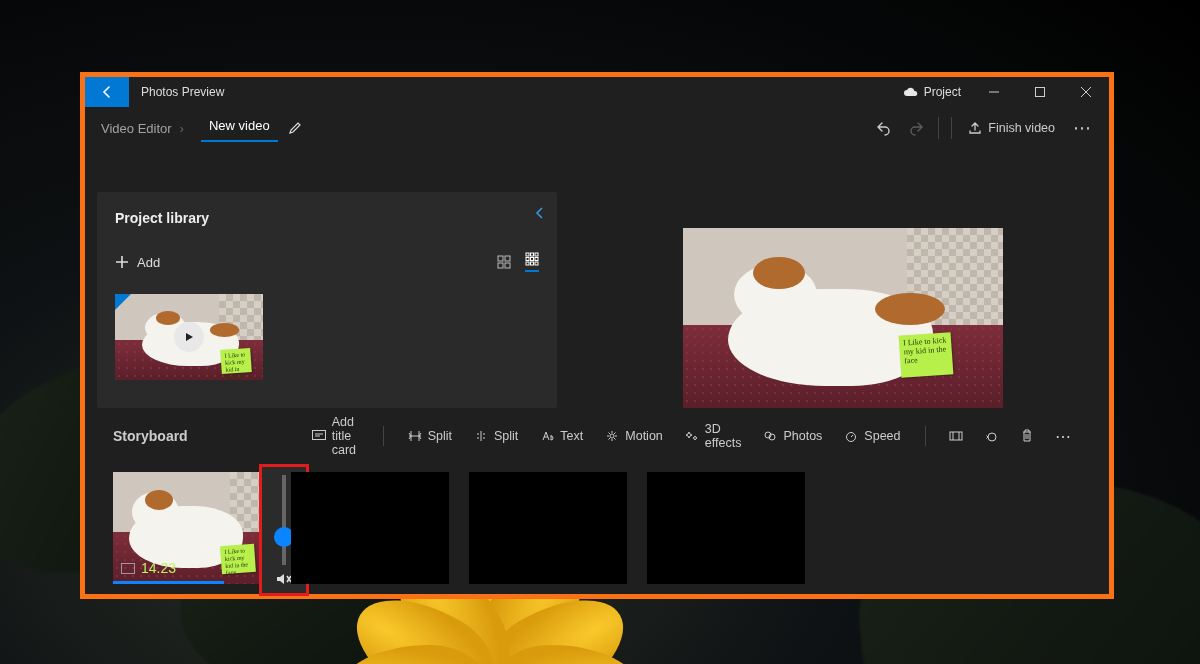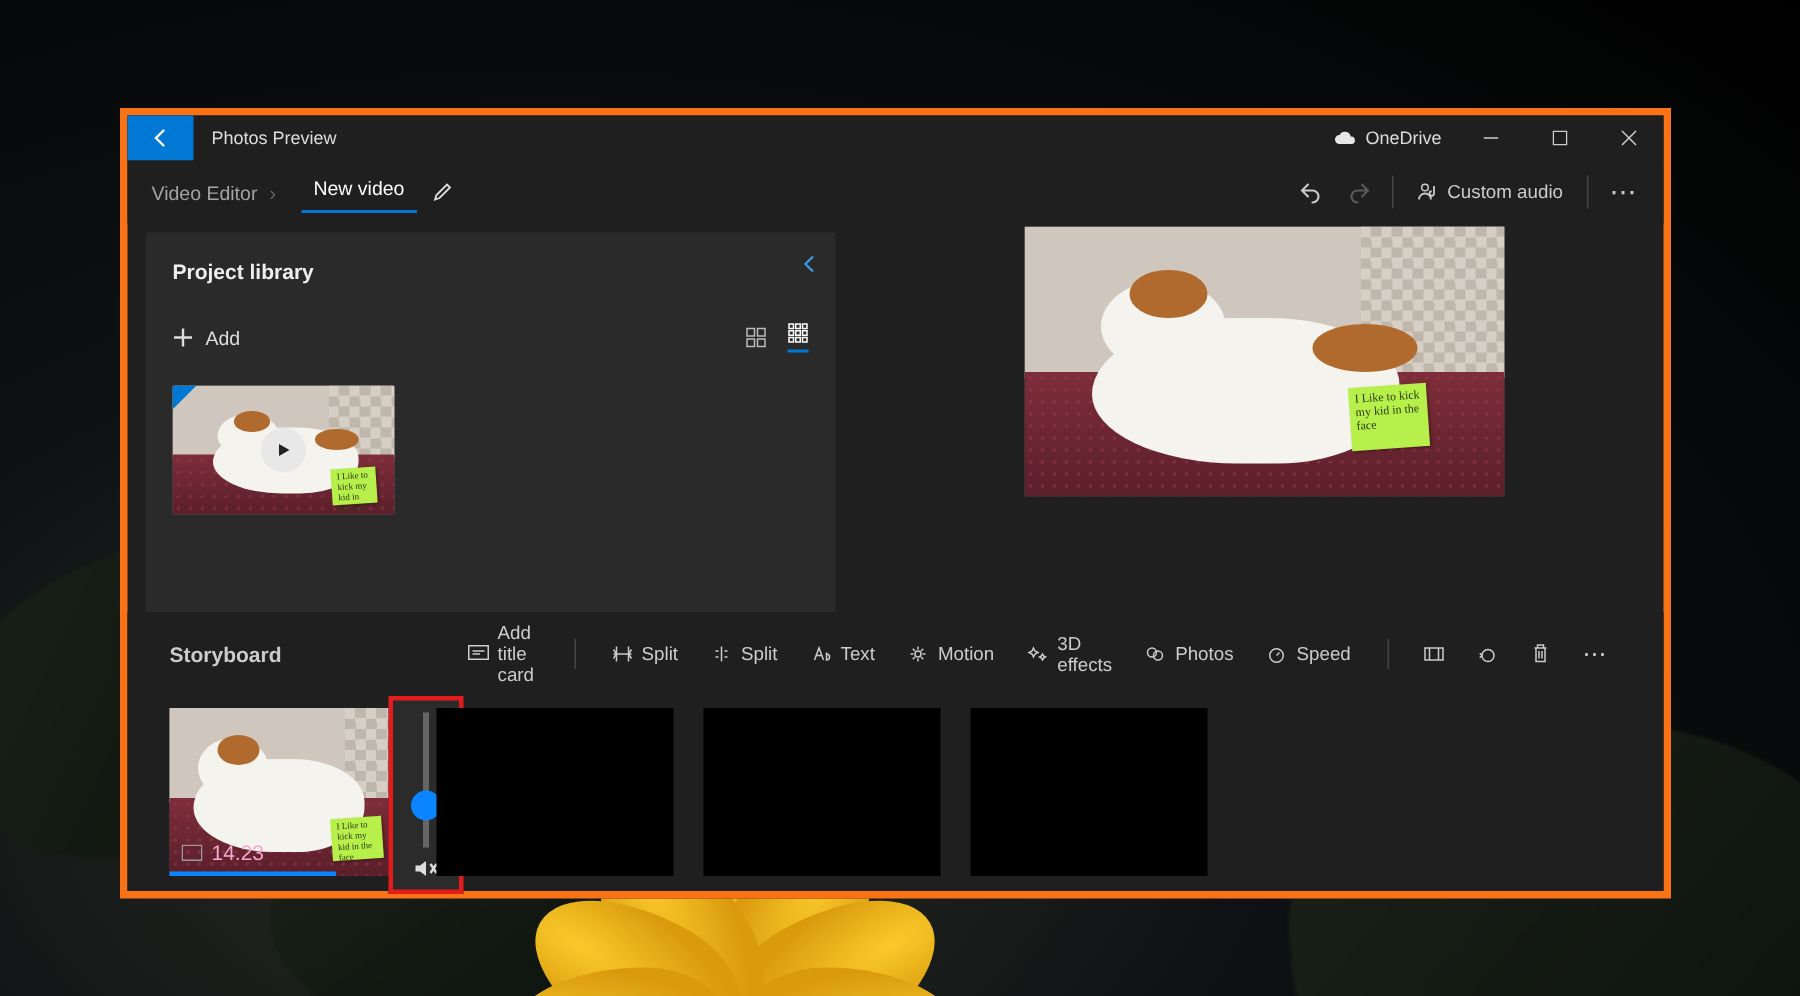--- a/index.html
+++ b/index.html
@@ -39,21 +39,21 @@
 .crumb { padding:0 8px; color:#a3a3a3; }
 .crumb.active { color:#fff; border-bottom:2px solid #0078d4; padding-bottom:2px; line-height:24px;margin-left:17px; }
 .chev { color:#666; }
 .edit-ic { margin-left:10px; color:#ccc; }
 .toolbar-spacer { flex:1; }
 .tbtn { display:flex; align-items:center; gap:6px; padding:0 10px; height:42px; color:#ccc; font-size:12.5px; }
 .tbtn.icon-only { padding:0 8px; }
 .vsep { width:1px; height:22px; background:#444; margin:0 6px; }
 
 
-.main { flex:1; display:flex; gap:20px; padding:0 0 0 0; }
+.main { flex:1; display:flex; gap:20px; padding:0 0 0 0;align-items:flex-end; }
 .left-panel { width: 460px; background:#2a2a2a; margin-left:12px; margin-top:6px; border-radius:2px; padding:18px 18px 28px 18px; position:relative; }
 .panel-title { font-size:14px; font-weight:600; color:#eee; }
 .panel-collapse { position:absolute; right:12px; top:14px; color:#3a96dd; }
 .panel-row { display:flex; align-items:center; justify-content:space-between; margin-top:26px; }
 .add-btn { display:flex; align-items:center; gap:8px; color:#ddd; font-size:13px; }
 .view-toggle { display:flex; gap:14px; align-items:center; }
 .view-ic { color:#bbb; }
 .view-ic.active { color:#fff; border-bottom:2px solid #0078d4; padding-bottom:4px; }
 .lib-thumb { margin-top:22px; width:148px; height:86px; position:relative; background:#555; border-radius:1px; overflow:hidden; }
 .lib-thumb .corner { position:absolute; left:0; top:0; width:0; height:0; border-top:16px solid #0078d4; border-right:16px solid transparent; }
@@ -69,21 +69,21 @@
 
 
 .storyboard { background:#1f1f1f; padding:14px 28px 10px 28px; }
 .sb-header { display:flex; align-items:center; gap:6px; font-size:12.5px; color:#ccc; }
 .sb-title { font-weight:600; font-size:14px; margin-right:110px; }
 .sb-btn { display:flex; align-items:center; gap:6px; padding:0 8px; height:28px; font-size:12.5px; color:#ccc; }
 .sb-sep { width:1px; height:20px; background:#444; margin:0 10px; }
 .sb-row { display:flex; gap:20px; margin-top:22px; align-items:flex-start; }
 .clip { width:158px; height:112px; background:#000; position:relative; }
 .clip.first { background:#555; }
-.clip .dur { position:absolute; left:8px; bottom:8px; color:#f9a8d4; font-size:14px; display:flex; align-items:center; gap:6px; }
+.clip .dur { position:absolute; left:8px; bottom:8px; color:#bef264; font-size:14px; display:flex; align-items:center; gap:6px; }
 .clip .prog { position:absolute; left:0; bottom:0; width:70%; height:3px; background:#0a84ff; }
 
 
 .vol-wrap { position:absolute; right:-38px; top:-8px; width:50px; height:132px; background:#2b2b2b; border:3px solid #e21b1b; display:flex; flex-direction:column; align-items:center; padding:8px 0 6px 0; }
 .vol-track { flex:1; width:4px; background:#666; position:relative; margin-bottom:6px; }
 .vol-thumb { position:absolute; left:50%; width:20px; height:20px; border-radius:50%; background:#0a84ff; margin-left:-10px; bottom:18px; }
 .vol-mute { color:#ddd; font-size:14px; }
 
 
 .scene { position:absolute; inset:0; }
@@ -124,21 +124,21 @@
         </svg>
     </div>
     <div class="title-label">Photos Preview</div>
     <div class="titlebar-spacer"></div>
     <div class="cloud-area">
       <span class="ic">
           <svg width="16" height="11" viewBox="0 0 16 11">
             <path d="M5 9a3 3 0 010-6 4 4 0 017.5 1A2.5 2.5 0 0113 9z" fill="#e6e6e6"></path>
           </svg>
         </span>
-      <span>OneDrive</span>
+      <span>Project</span>
     </div>
     <div class="sys-btns">
       <div class="sys-btn">
           <svg width="10" height="10">
             <path d="M0 5h10" stroke="#ccc"></path>
           </svg>
         </div>
       <div class="sys-btn">
           <svg width="10" height="10">
             <rect x=".5" y=".5" width="9" height="9" stroke="#ccc" fill="none"></rect>
@@ -166,30 +166,29 @@
         <svg width="16" height="16" viewBox="0 0 16 16">
           <path d="M6 3 2 7l4 4M2 7h7a4 4 0 010 8" stroke="#ccc" fill="none" stroke-width="1.4" stroke-linecap="round"></path>
         </svg>
       </div>
     <div class="tbtn icon-only" style="opacity:.35">
         <svg width="16" height="16" viewBox="0 0 16 16">
           <path d="M10 3l4 4-4 4M14 7H7a4 4 0 000 8" stroke="#ccc" fill="none" stroke-width="1.4" stroke-linecap="round"></path>
         </svg>
       </div>
     <div class="vsep"></div>
+    <div class="vsep"></div>
     <div class="tbtn">
       <span class="ic">
           <svg width="14" height="14" viewBox="0 0 14 14">
-            <circle cx="5" cy="4" r="2.2" stroke="#ccc" fill="none"></circle>
-            <path d="M1 12c0-2.5 2-4 4-4s4 1.5 4 4M11 3v5a1.5 1.5 0 11-1.5-1.5" stroke="#ccc" fill="none" stroke-width="1.2"></path>
+            <path d="M2 10v2h10v-2M7 2v7M4 5l3-3 3 3" stroke="#ccc" fill="none" stroke-width="1.3" stroke-linecap="round"></path>
           </svg>
         </span>
-      <span>Custom audio</span>
-    </div>
-    <div class="vsep"></div>
+      <span>Finish video</span>
+    </div>
     <div class="tbtn icon-only" style="font-size:18px;letter-spacing:2px">⋯</div>
   </div>
 
   <div class="main">
     <div class="left-panel">
       <div class="panel-title">Project library</div>
       <div class="panel-collapse ic">
           <svg width="10" height="14" viewBox="0 0 10 14">
             <path d="M7 2 2 7l5 5" stroke="#3a96dd" fill="none" stroke-width="1.6"></path>
           </svg>

